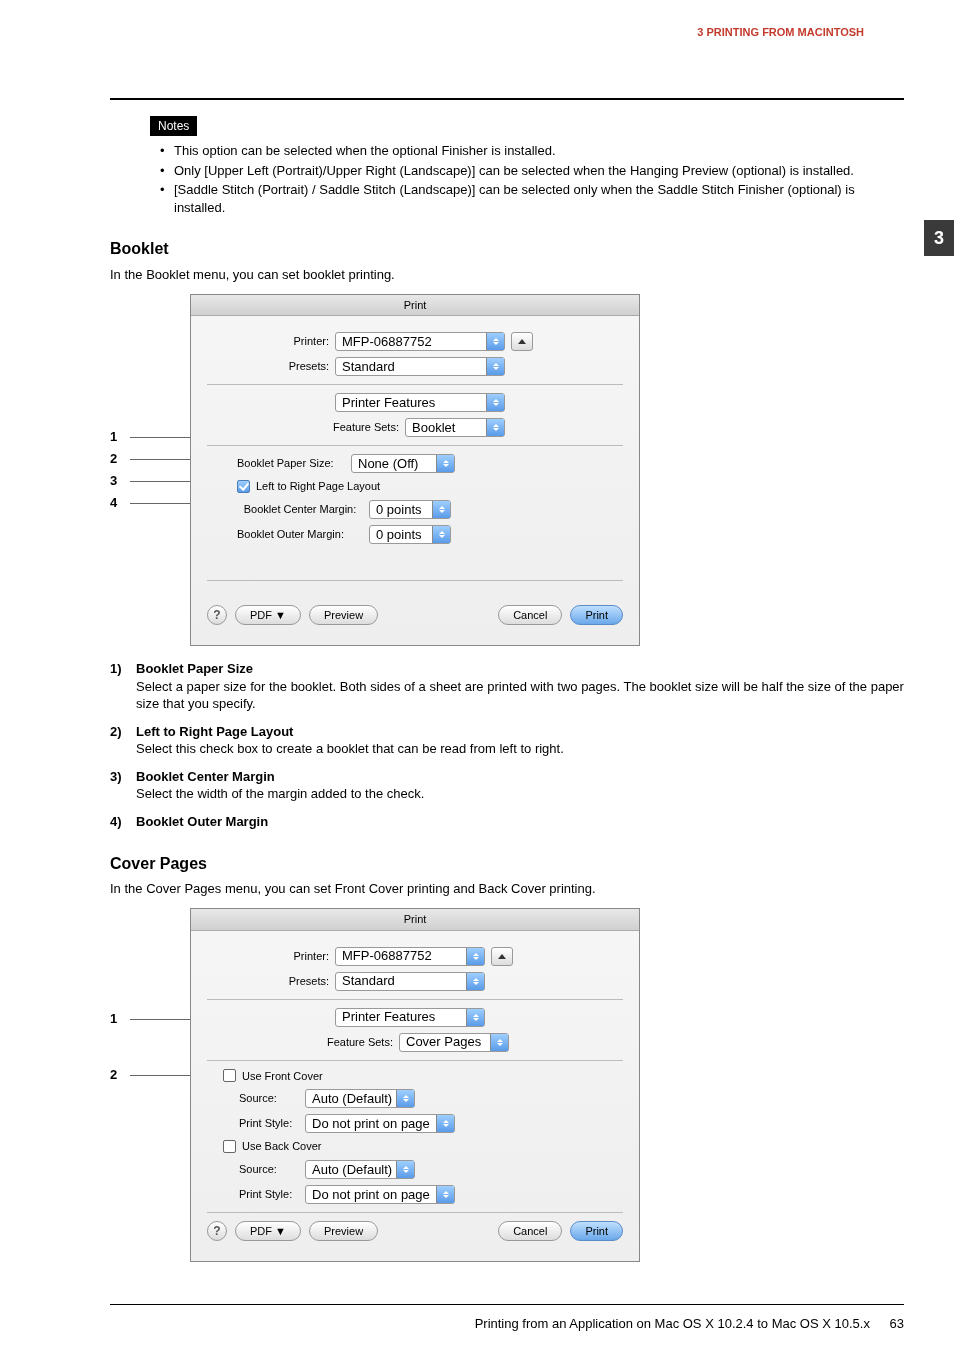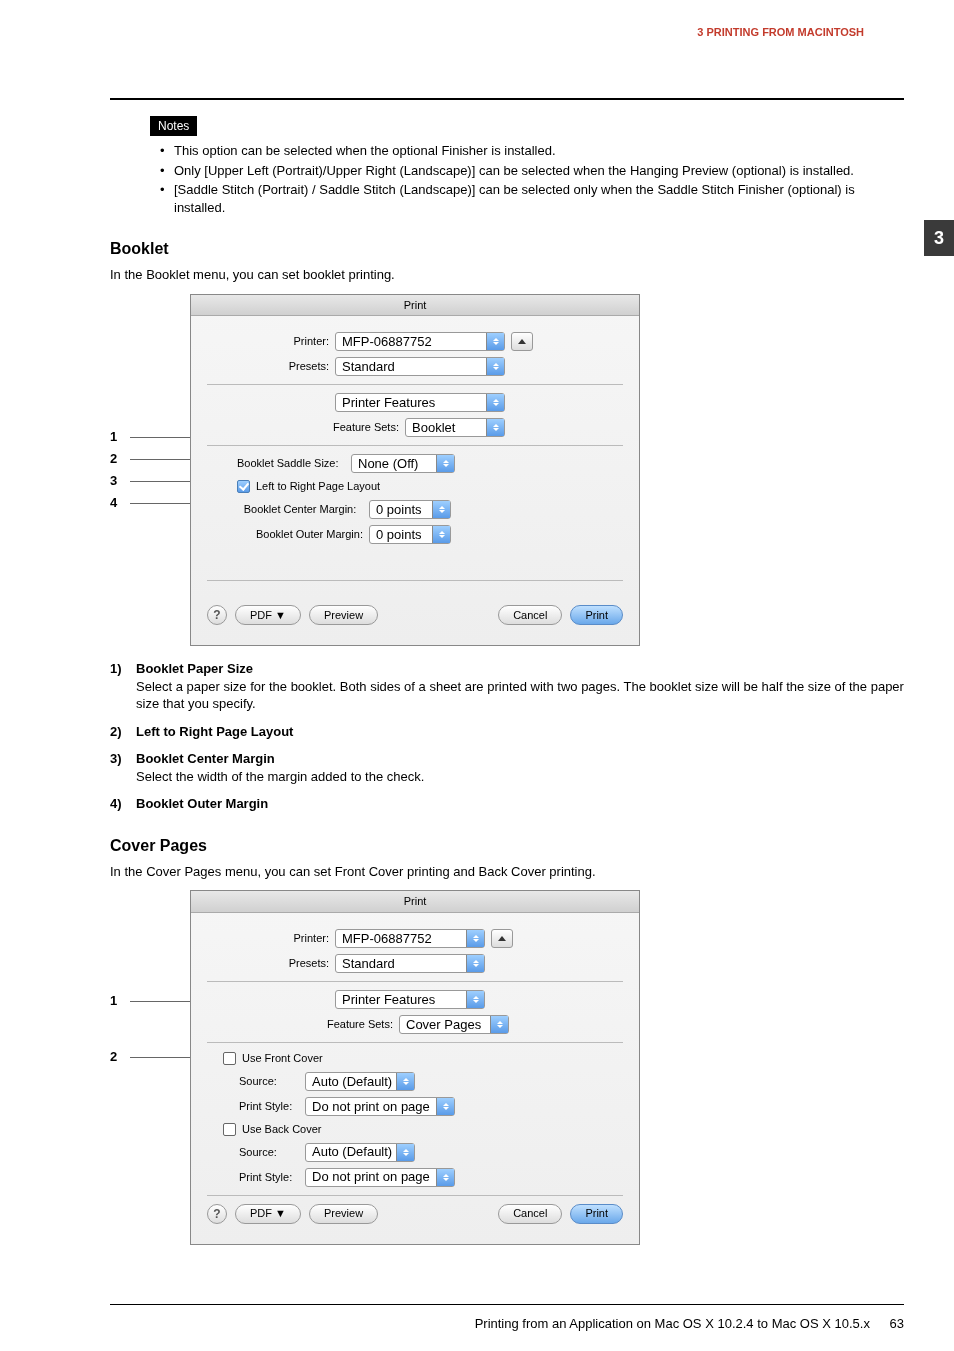--- a/index.html
+++ b/index.html
@@ -233,21 +233,21 @@
             <div class="sel" style="width:100px">
                 <span>Booklet</span>
                 <span class="cap">
                   <span class="tri up"></span>
                   <span class="tri dn"></span>
                 </span>
               </div>
           </div>
           <div class="hr"></div>
           <div class="row indent">
-            <div class="lbl" style="width:108px;text-align:left">Booklet Saddle Size:</div>
+            <div class="lbl" style="width:108px;text-align:left">Booklet Paper Size:</div>
             <div class="sel" style="width:104px">
                 <span>None (Off)</span>
                 <span class="cap">
                   <span class="tri up"></span>
                   <span class="tri dn"></span>
                 </span>
               </div>
           </div>
           <div class="row indent">
             <span class="chk checked"></span>
@@ -257,21 +257,21 @@
             <div class="lbl" style="width:126px;text-align:center">Booklet Center Margin:</div>
             <div class="sel" style="width:82px">
                 <span>0 points</span>
                 <span class="cap">
                   <span class="tri up"></span>
                   <span class="tri dn"></span>
                 </span>
               </div>
           </div>
           <div class="row indent">
-            <div class="lbl" style="width:126px;text-align:right">Booklet Outer Margin:</div>
+            <div class="lbl" style="width:126px;text-align:left">Booklet Outer Margin:</div>
             <div class="sel" style="width:82px">
                 <span>0 points</span>
                 <span class="cap">
                   <span class="tri up"></span>
                   <span class="tri dn"></span>
                 </span>
               </div>
           </div>
           <div class="hr" style="margin-top:36px"></div>
           <div class="dlg-footer">
@@ -288,21 +288,21 @@
       </div>
     </div>
 
     <div class="num-list">
       <div class="num-item">
           <div class="n">1)</div>
           <div class="b"><span class="t">Booklet Paper Size</span><br><span>Select a paper size for the booklet. Both sides of a sheet are printed with two pages. The booklet size will be half the size of the paper size that you specify.</span></div>
         </div>
       <div class="num-item">
           <div class="n">2)</div>
-          <div class="b"><span class="t">Left to Right Page Layout</span><br></div>
+          <div class="b"><span class="t">Left to Right Page Layout</span><br><span>Select this check box to create a booklet that can be read from left to right.</span></div>
         </div>
       <div class="num-item">
           <div class="n">3)</div>
           <div class="b"><span class="t">Booklet Center Margin</span><br><span>Select the width of the margin added to the check.</span></div>
         </div>
       <div class="num-item">
           <div class="n">4)</div>
           <div class="b"><span class="t">Booklet Outer Margin</span><br></div>
         </div>
     </div>

